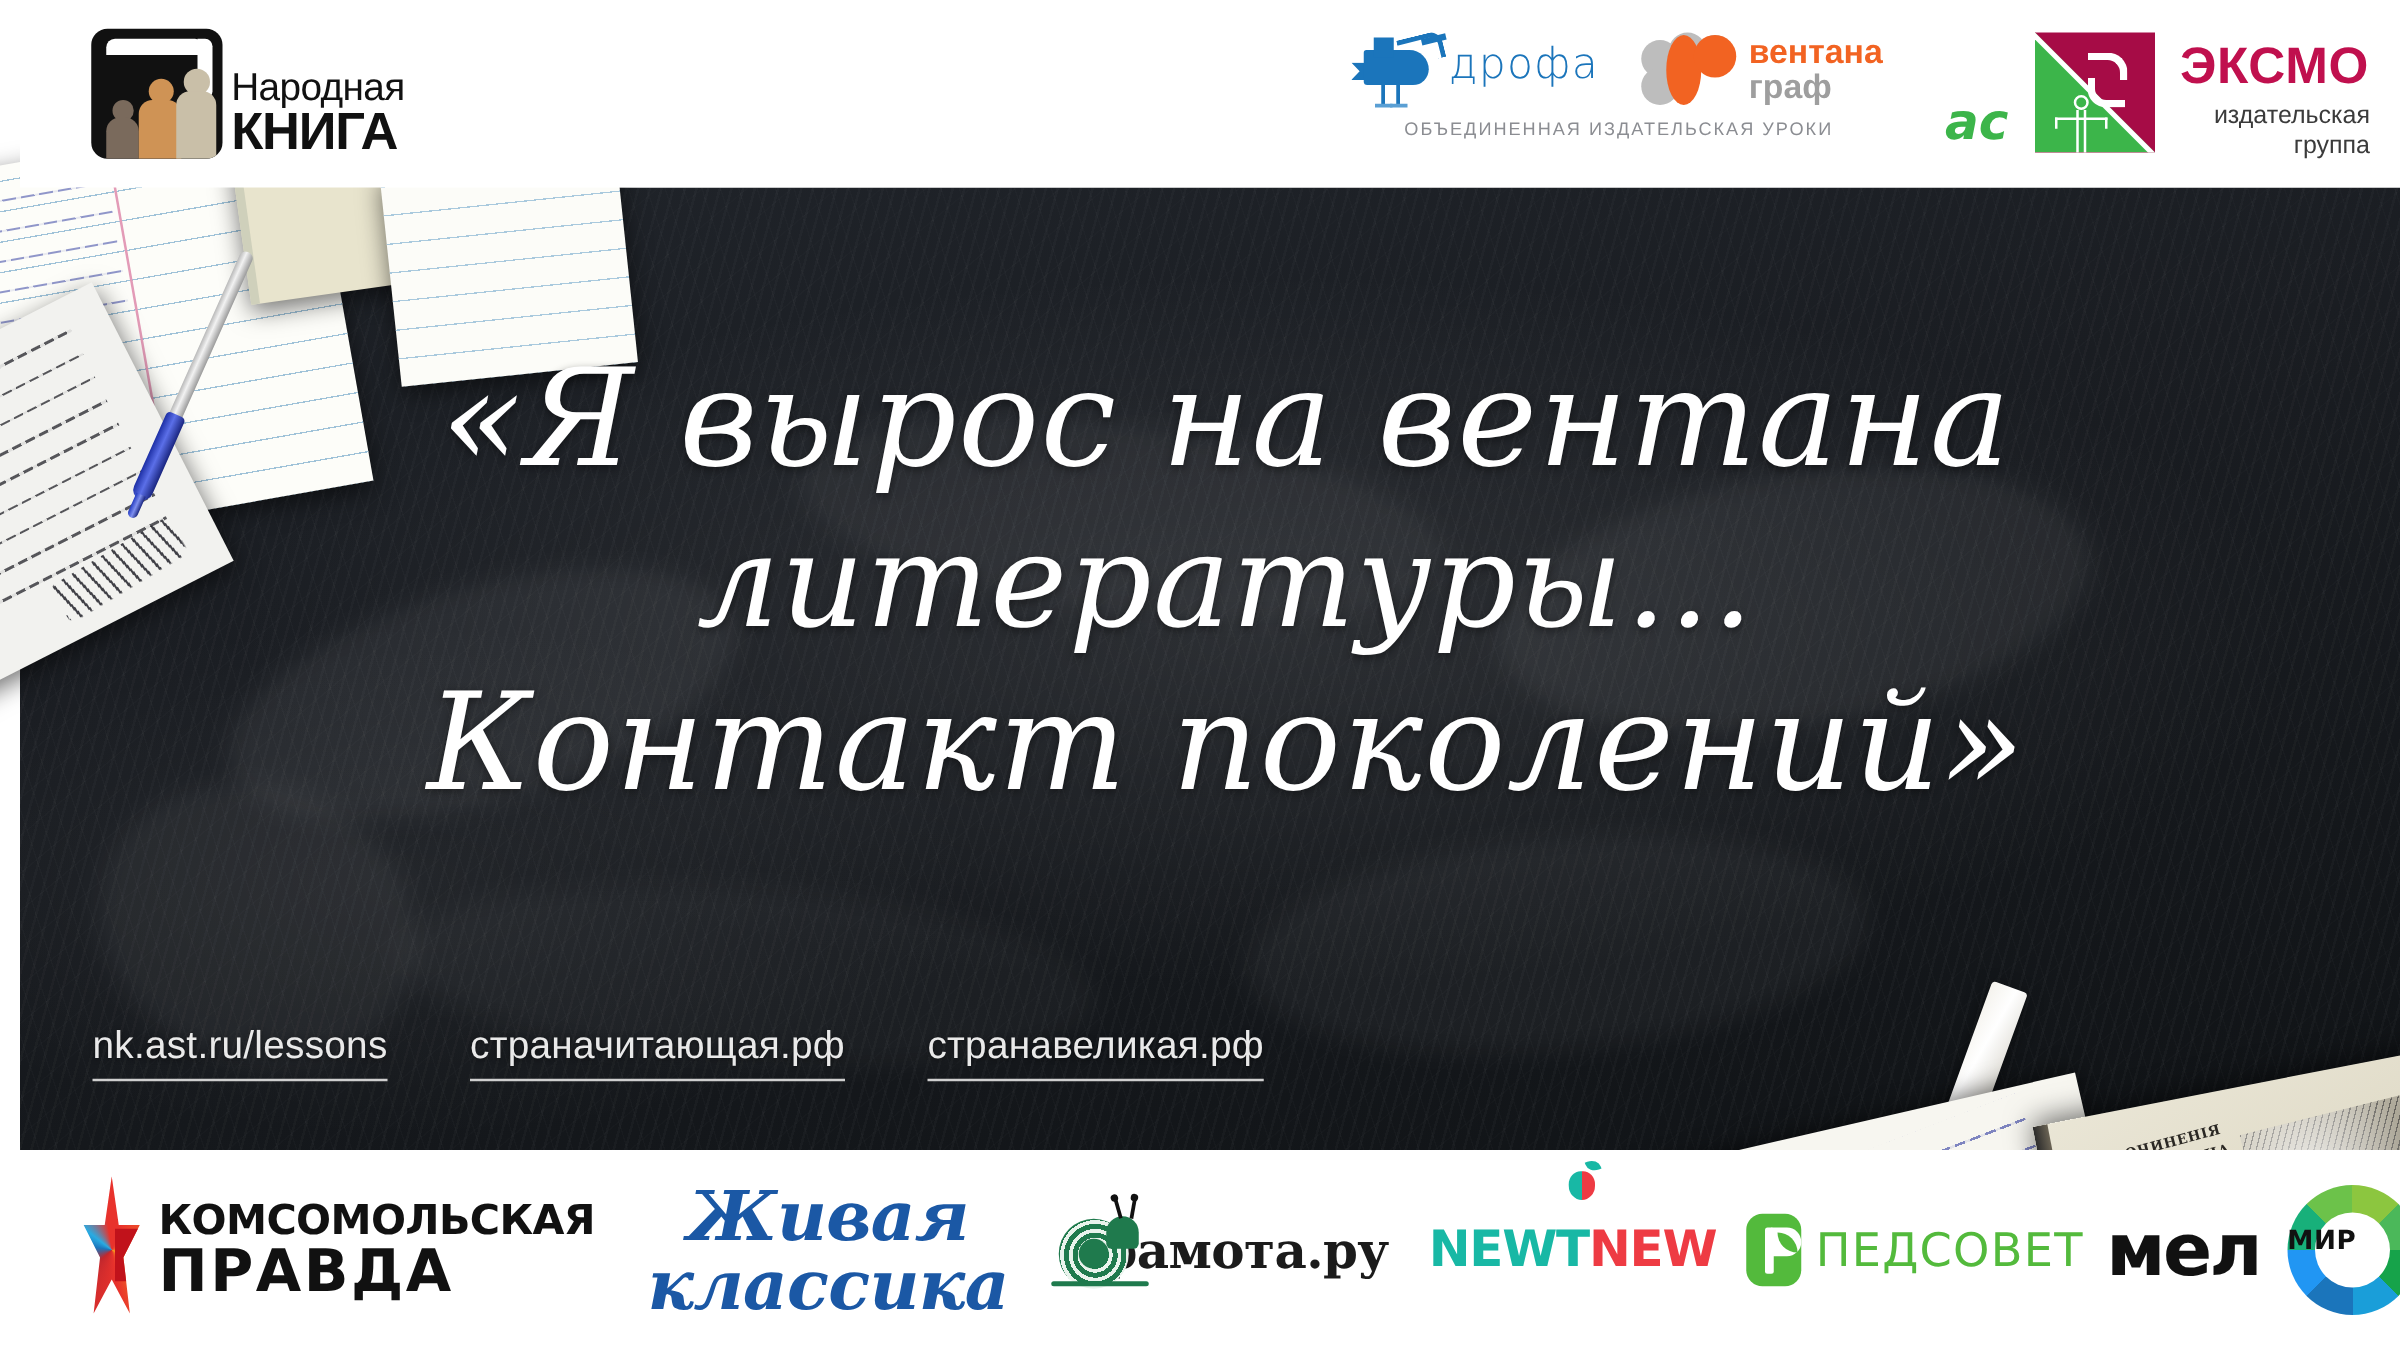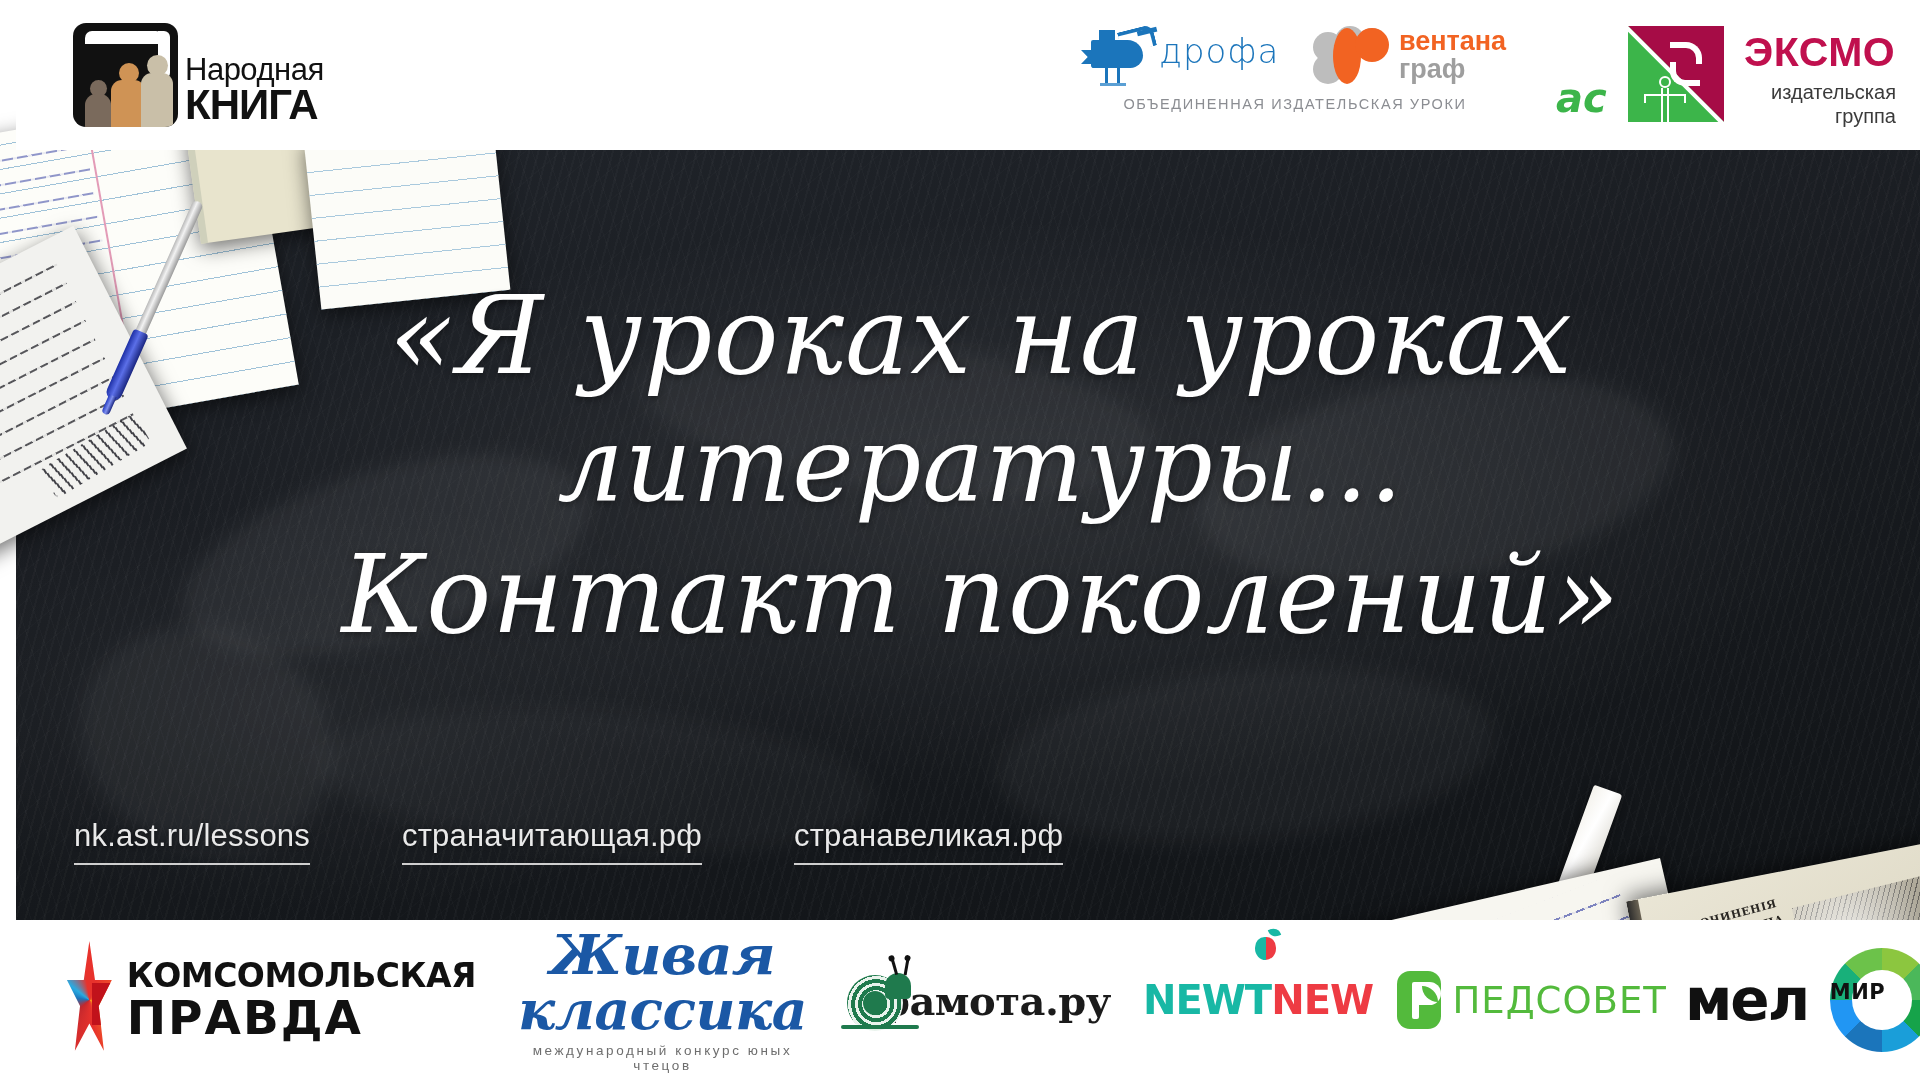--- a/index.html
+++ b/index.html
@@ -215,21 +215,21 @@
     letter-spacing:1px;
     text-shadow:0 2px 7px rgba(0,0,0,0.45);
   }
   .ql { display:block; white-space:nowrap; }
   .ql2 { font-size:104px; }
   .ql3 { font-size:108px; }
 
   
   .links {
     position:absolute; left:58px; top:818px; z-index:8;
-    display:flex; align-items:flex-end; gap:92px;
+    display:flex; align-items:flex-end; gap:66px;
   }
   .link {
     color:#e9e9e9; font-size:31px; letter-spacing:0.2px;
     padding-bottom:9px; border-bottom:2.5px solid #cfcfcf;
     text-decoration:none; white-space:nowrap;
     font-family:"Liberation Sans", sans-serif;
     text-shadow:0 1px 4px rgba(0,0,0,0.5);
     cursor:pointer;
   }
 
@@ -609,21 +609,21 @@
     <div class="oldbook">
       <span class="spine"></span>
       <div class="ob-title">СОЧИНЕНІЯ ДЕРЖАВИНА</div>
       <div class="ob-part">ЧАСТЬ ПЕРВАЯ</div>
       <div class="ob-engrave"></div>
     </div>
   </div>
 
   <div class="quote">
     <div class="quote-inner">
-      <span class="ql ql1">«Я уроках на уроках</span>
+      <span class="ql ql1">«Я вырос на вентана</span>
       <span class="ql ql2">литературы…</span>
       <span class="ql ql3">Контакт поколений»</span>
     </div>
   </div>
 
   <div class="links">
     <a class="link">nk.ast.ru/lessons</a>
     <a class="link">страначитающая.рф</a>
     <a class="link">странавеликая.рф</a>
   </div>
@@ -639,21 +639,20 @@
       </div>
       <div class="kp-text">
         <div class="t1">КОМСОМОЛЬСКАЯ</div>
         <div class="t2">ПРАВДА</div>
       </div>
     </div>
 
     <div class="f-item zk">
       <div style="width:100%">
         <div class="t1">Живая классика</div>
-        <div class="t2">международный конкурс юных чтецов</div>
       </div>
     </div>
 
     <div class="f-item gr">
       <div class="gr-snail">
         <span class="gr-shell"></span>
         <span class="gr-head"></span>
         <span class="gr-ant a">
             <i></i>
           </span>

